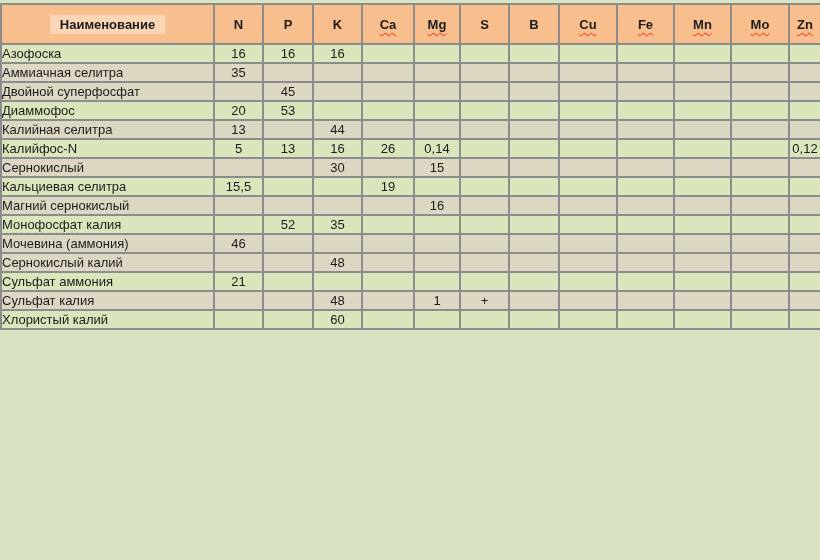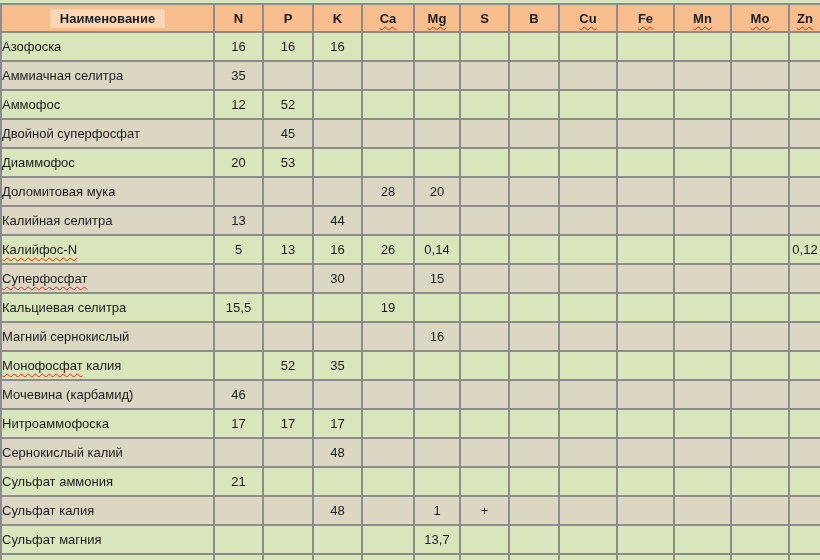--- a/index.html
+++ b/index.html
@@ -26,22 +26,22 @@
   }
   table.fert th, table.fert td {
     border: 2px solid var(--border, #8c8c8c);
     box-sizing: border-box;
     padding: 0;
     font-size: 13px;
     color: var(--text, #1c1c1c);
     white-space: nowrap;
     overflow: hidden;
   }
-  table.fert thead tr { height: 28px; }
-  table.fert tbody tr { height: 29px; }
+  table.fert thead tr { height: 40px; }
+  table.fert tbody tr { height: 19px; }
 
   th.col-head {
     background: var(--header-bg, #f8be8d);
     font-weight: bold;
     text-align: center;
   }
   th.col-head .hl {
     background: rgba(255,255,255,0.38);
     padding: 2px 10px;
     border-radius: 1px;
@@ -130,35 +130,20 @@
           <td class="val"></td>
           <td class="val"></td>
           <td class="val"></td>
           <td class="val"></td>
           <td class="val"></td>
           <td class="val"></td>
           <td class="val"></td>
           <td class="val"></td>
           <td class="val"></td>
         </tr>
-        <tr class="green">
-          <td class="name">Аммофос</td>
-          <td class="val">12</td>
-          <td class="val">52</td>
-          <td class="val"></td>
-          <td class="val"></td>
-          <td class="val"></td>
-          <td class="val"></td>
-          <td class="val"></td>
-          <td class="val"></td>
-          <td class="val"></td>
-          <td class="val"></td>
-          <td class="val"></td>
-          <td class="val"></td>
-        </tr>
         <tr class="tan">
           <td class="name">Двойной суперфосфат</td>
           <td class="val"></td>
           <td class="val">45</td>
           <td class="val"></td>
           <td class="val"></td>
           <td class="val"></td>
           <td class="val"></td>
           <td class="val"></td>
           <td class="val"></td>
@@ -176,35 +161,20 @@
           <td class="val"></td>
           <td class="val"></td>
           <td class="val"></td>
           <td class="val"></td>
           <td class="val"></td>
           <td class="val"></td>
           <td class="val"></td>
           <td class="val"></td>
         </tr>
         <tr class="tan">
-          <td class="name">Доломитовая мука</td>
-          <td class="val"></td>
-          <td class="val"></td>
-          <td class="val"></td>
-          <td class="val">28</td>
-          <td class="val">20</td>
-          <td class="val"></td>
-          <td class="val"></td>
-          <td class="val"></td>
-          <td class="val"></td>
-          <td class="val"></td>
-          <td class="val"></td>
-          <td class="val"></td>
-        </tr>
-        <tr class="tan">
           <td class="name">Калийная селитра</td>
           <td class="val">13</td>
           <td class="val"></td>
           <td class="val">44</td>
           <td class="val"></td>
           <td class="val"></td>
           <td class="val"></td>
           <td class="val"></td>
           <td class="val"></td>
           <td class="val"></td>
@@ -221,21 +191,21 @@
           <td class="val">0,14</td>
           <td class="val"></td>
           <td class="val"></td>
           <td class="val"></td>
           <td class="val"></td>
           <td class="val"></td>
           <td class="val"></td>
           <td class="val">0,12</td>
         </tr>
         <tr class="tan">
-          <td class="name"><span class="sq">Суперфосфат</span></td>
+          <td class="name"><span class="sq">Сернокислый</span></td>
           <td class="val"></td>
           <td class="val"></td>
           <td class="val">30</td>
           <td class="val"></td>
           <td class="val">15</td>
           <td class="val"></td>
           <td class="val"></td>
           <td class="val"></td>
           <td class="val"></td>
           <td class="val"></td>
@@ -281,39 +251,24 @@
           <td class="val"></td>
           <td class="val"></td>
           <td class="val"></td>
           <td class="val"></td>
           <td class="val"></td>
           <td class="val"></td>
           <td class="val"></td>
           <td class="val"></td>
         </tr>
         <tr class="tan">
-          <td class="name">Мочевина (карбамид)</td>
+          <td class="name">Мочевина (аммония)</td>
           <td class="val">46</td>
           <td class="val"></td>
           <td class="val"></td>
-          <td class="val"></td>
-          <td class="val"></td>
-          <td class="val"></td>
-          <td class="val"></td>
-          <td class="val"></td>
-          <td class="val"></td>
-          <td class="val"></td>
-          <td class="val"></td>
-          <td class="val"></td>
-        </tr>
-        <tr class="green">
-          <td class="name">Нитроаммофоска</td>
-          <td class="val">17</td>
-          <td class="val">17</td>
-          <td class="val">17</td>
           <td class="val"></td>
           <td class="val"></td>
           <td class="val"></td>
           <td class="val"></td>
           <td class="val"></td>
           <td class="val"></td>
           <td class="val"></td>
           <td class="val"></td>
           <td class="val"></td>
         </tr>
@@ -348,35 +303,20 @@
           <td class="val"></td>
         </tr>
         <tr class="tan">
           <td class="name">Сульфат калия</td>
           <td class="val"></td>
           <td class="val"></td>
           <td class="val">48</td>
           <td class="val"></td>
           <td class="val">1</td>
           <td class="val">+</td>
-          <td class="val"></td>
-          <td class="val"></td>
-          <td class="val"></td>
-          <td class="val"></td>
-          <td class="val"></td>
-          <td class="val"></td>
-        </tr>
-        <tr class="green">
-          <td class="name">Сульфат магния</td>
-          <td class="val"></td>
-          <td class="val"></td>
-          <td class="val"></td>
-          <td class="val"></td>
-          <td class="val">13,7</td>
-          <td class="val"></td>
           <td class="val"></td>
           <td class="val"></td>
           <td class="val"></td>
           <td class="val"></td>
           <td class="val"></td>
           <td class="val"></td>
         </tr>
         <tr class="green">
           <td class="name">Хлористый калий</td>
           <td class="val"></td>

